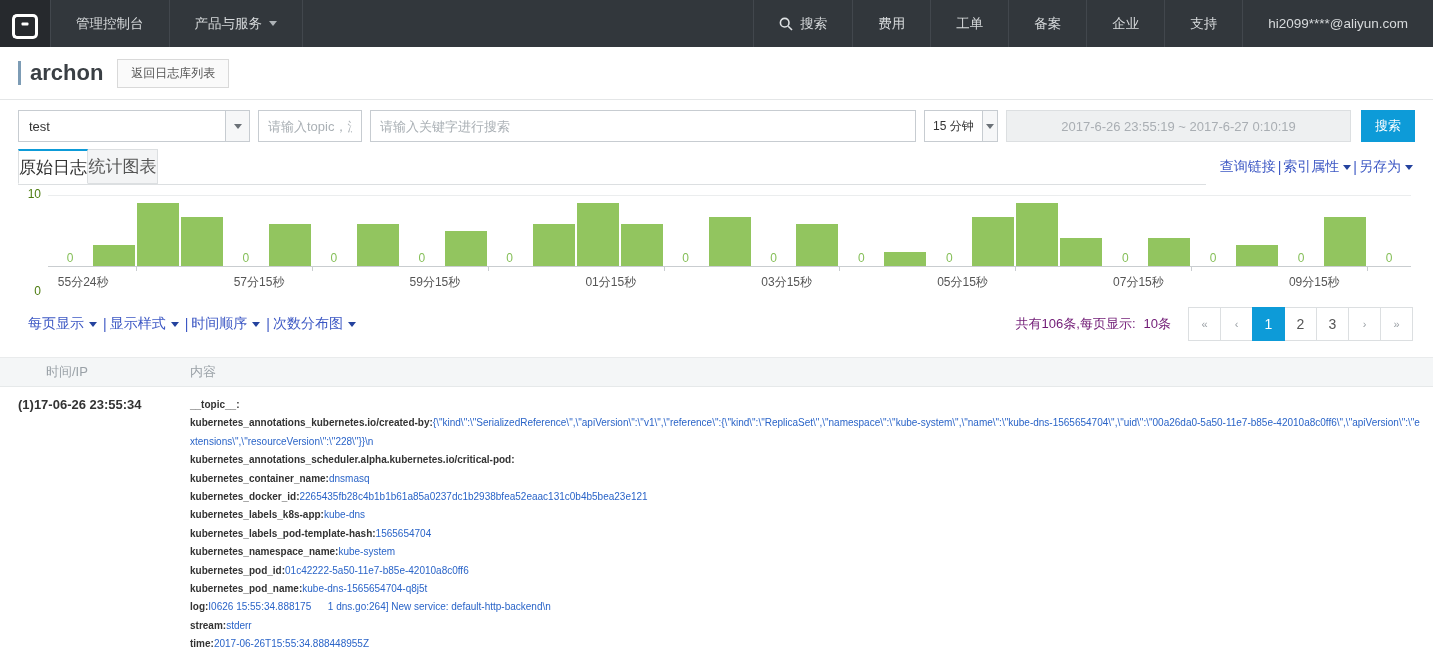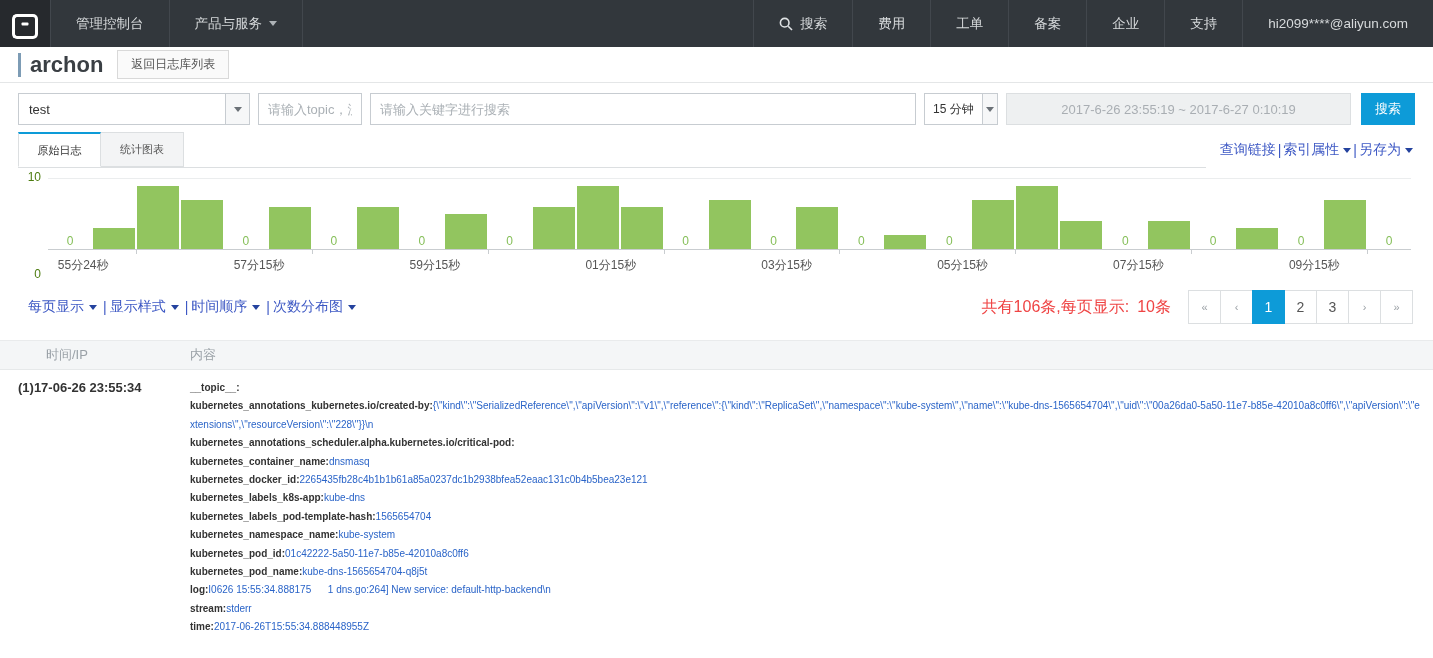--- a/index.html
+++ b/index.html
@@ -15,21 +15,21 @@
   .logo-mark::before { left:0; border-right:none; border-radius:5px 0 0 5px; }
   .logo-mark::after  { right:0; border-left:none; border-radius:0 5px 5px 0; }
   .logo-dash { position:absolute; left:50%; top:50%; transform:translate(-50%,-50%); width:7px; height:3px; background:#fff; border-radius:1px; }
   .nav-spacer { flex:1; }
   .nav-right { display:flex; align-items:stretch; }
   .nav-right .nav-cell { border-right:none; border-left:1px solid #42474d; }
   .caret { display:inline-block; width:0; height:0; border-left:4px solid transparent; border-right:4px solid transparent; border-top:5px solid #aeb3b7; margin-left:7px; }
   .search-cell svg { margin-right:7px; }
 
   
-  .page-head { height:36px; display:flex; align-items:center; padding:0 18px; border-bottom:1px solid #e4e6e7; }
+  .page-head { height:53px; display:flex; align-items:center; padding:0 18px; border-bottom:1px solid #e4e6e7; }
   .accent-bar { width:3px; height:24px; background:#7d9cb5; margin-right:9px; }
   .page-title { font-size:22px; font-weight:bold; color:#3a3f44; margin-right:14px; }
   .back-btn { font-size:12px; color:#555; background:#fafafa; border:1px solid #d9d9d9; padding:5px 13px; cursor:pointer; }
 
   
   .search-row { display:flex; margin:10px 18px 0 18px; height:32px; }
   .fakeselect { display:flex; border:1px solid #c7ccd1; background:#fff; align-items:stretch; cursor:pointer; }
   .fakeselect .sel-text { flex:1; display:flex; align-items:center; padding:0 10px; font-size:13px; color:#333; }
   .arrow-seg { width:24px; display:flex; align-items:center; justify-content:center; border-left:1px solid #c7ccd1; background:#f6f7f8; }
   .arrow-seg .caret { margin:0; border-top-color:#6b7177; }
@@ -39,21 +39,21 @@
   .topic-input { width:104px; margin-right:8px; }
   .keyword-input { flex:1; margin-right:8px; }
   .time-sel { width:74px; margin-right:8px; }
   .time-sel .sel-text { font-size:12px; padding:0 8px; white-space:nowrap; }
   .date-range { width:345px; margin-right:10px; background:#eef0f1; border:1px solid #dcdfe1; color:#a9aeb3; font-size:13px; display:flex; align-items:center; justify-content:center; }
   .search-btn { width:54px; background:#0d9bd8; color:#fff; font-size:13px; border:none; cursor:pointer; }
 
   
   .tabs-row { display:flex; align-items:flex-end; margin:7px 20px 0 18px; }
   .tabs-left { flex:1; display:flex; border-bottom:1px solid #dcdfe1; }
-  .tab { width:83px; height:35px; display:flex; align-items:center; justify-content:center; font-size:11px; cursor:pointer; }
+  .tab { width:70px; height:35px; display:flex; align-items:center; justify-content:center; font-size:17px; cursor:pointer; }
   .tab.active { background:#fff; color:#333; border:1px solid #dcdfe1; border-top:2px solid #0d9bd8; border-bottom:1px solid #fff; margin-bottom:-1px; }
   .tab.inactive { background:#f3f4f5; color:#555; border:1px solid #dcdfe1; border-left:none; }
   .tab-actions { display:flex; align-items:center; padding:0 0 9px 14px; font-size:14px; color:#3d58c4; white-space:nowrap; }
   .tab-actions .lnk { cursor:pointer; }
   .tab-actions .sep { margin:0 2px; color:#3d58c4; }
   .tab-actions .caret { border-top-color:#24429e; margin-left:4px; }
 
   
   .chart { position:relative; margin:10px 22px 0 48px; }
   .plot { position:relative; height:72px; border-bottom:1px solid #c9cdd0; border-top:1px solid #ebedee; display:flex; align-items:flex-end; }
@@ -66,21 +66,21 @@
   .x-tick-label { position:absolute; top:7px; transform:translateX(-50%); font-size:12px; color:#555; white-space:nowrap; }
   .axis-tick { position:absolute; top:0; width:1px; height:4px; background:#c9cdd0; }
 
   
   .controls-row { display:flex; align-items:center; margin:16px 20px 0 28px; }
   .left-links { display:flex; align-items:center; font-size:14px; color:#3d58c4; }
   .left-links .lnk { cursor:pointer; }
   .left-links .caret { border-top-color:#24429e; margin-left:5px; margin-right:4px; }
   .left-links .sep { margin:0 3px 0 2px; }
   .controls-spacer { flex:1; }
-  .page-summary { font-size:16px; color:#ef4444; margin-right:18px; }
+  .page-summary { font-size:13px; color:#701a75; margin-right:18px; }
   .page-summary .psize { margin-left:8px; }
   .pager { display:flex; }
   .page-btn { min-width:33px; height:34px; border:1px solid #dcdfe1; margin-left:-1px; display:flex; align-items:center; justify-content:center; font-size:14px; color:#555; background:#fff; cursor:pointer; }
   .page-btn.nav-glyph { font-size:11px; color:#9aa0a5; }
   .page-btn.active { background:#0d9bd8; border-color:#0d9bd8; color:#fff; z-index:1; }
 
   
   .log-table { margin-top:16px; }
   .thead { display:flex; background:#f4f6f7; border-top:1px solid #e9ebec; border-bottom:1px solid #e6e9ea; height:30px; align-items:center; padding-left:18px; font-size:13px; color:#9aa1a7; }
   .col-time { width:172px; flex:none;padding-left:28px; }

